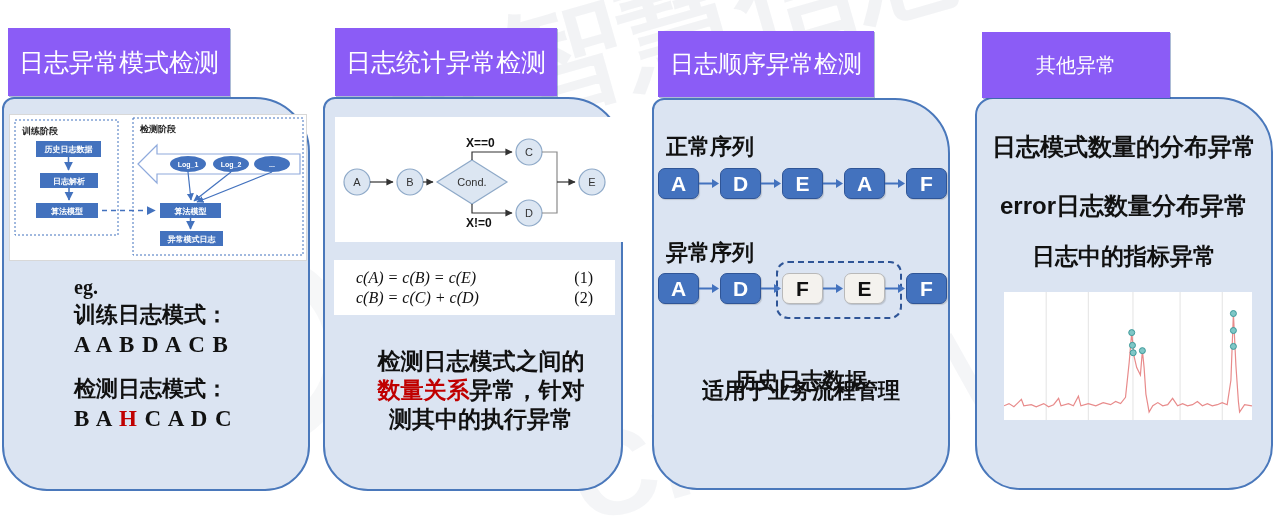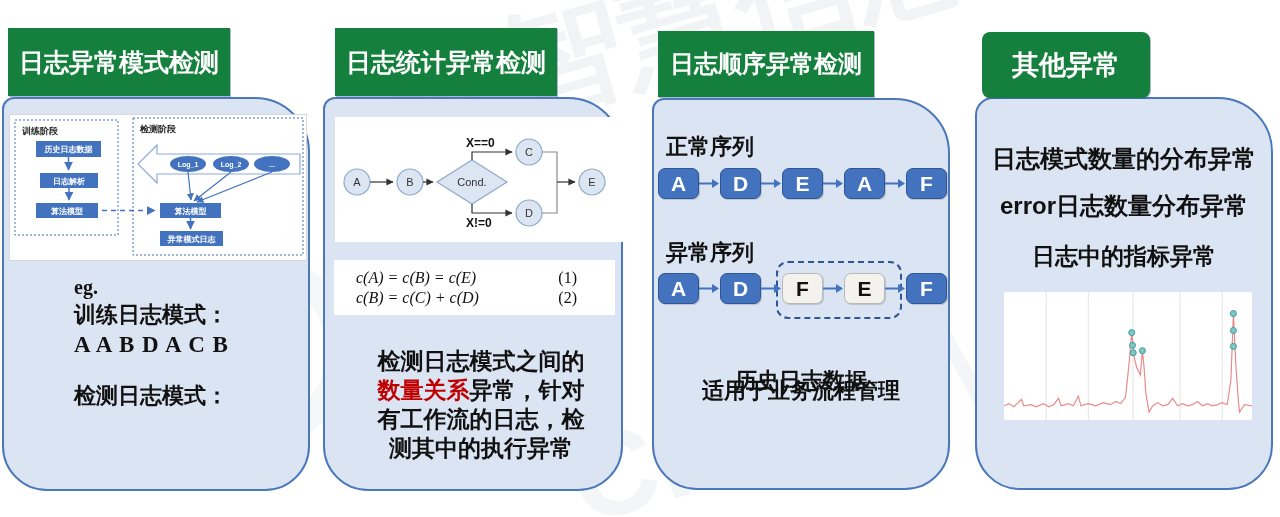--- a/index.html
+++ b/index.html
@@ -15,41 +15,41 @@
   #wm-bottom{left:560px;top:330px;font-size:120px;transform:rotate(-16deg);color:rgba(200,205,213,0.20);}
   #wm-logo{position:absolute;left:150px;top:250px;width:150px;height:150px;border-radius:50%;
       border:26px solid rgba(205,210,218,0.18);z-index:0;pointer-events:none;}
   
   .panel{position:absolute;background:#dbe4f2;border:2px solid #4a78bb;
          border-radius:12px 55px 45px 45px;box-sizing:border-box;z-index:1;}
   #p1{left:2px;top:97px;width:308px;height:394px;}
   #p2{left:323px;top:97px;width:300px;height:394px;}
   #p3{left:652px;top:98px;width:298px;height:392px;}
   #p4{left:975px;top:97px;width:298px;height:393px;border-radius:18px 55px 45px 45px;}
-  .ptitle{position:absolute;background:#15803d;color:#ffffff;font-weight:bold;
+  .ptitle{position:absolute;background:#8b5cf6;color:#ffffff;font-weight:normal;
           display:flex;align-items:center;justify-content:center;z-index:3;
           box-shadow:1px 1px 0 rgba(47,85,151,.4);}
   #t1{left:8px;top:28px;width:222px;height:68px;font-size:25px;}
   #t2{left:335px;top:28px;width:222px;height:68px;font-size:25px;}
   #t3{left:658px;top:31px;width:216px;height:66px;font-size:24px;}
-  #t4{left:982px;top:32px;width:168px;height:66px;font-size:27px;border-radius:8px;}
+  #t4{left:982px;top:32px;width:188px;height:66px;font-size:20px;}
   
   #p1-diagram{position:absolute;left:5px;top:15px;width:296px;height:145px;background:#fff;
               border:1px solid #d8d8d8;}
   .eg-block{position:absolute;left:70px;top:175px;color:#111;}
   .eg-line-eg{font-family:"Liberation Serif",serif;font-weight:bold;font-size:20px;line-height:26px;}
   .eg-line-cn{font-weight:bold;font-size:22px;line-height:30px;}
   .eg-line-seq{font-family:"Liberation Serif",serif;font-weight:bold;font-size:23px;line-height:30px;letter-spacing:1px;}
-  .gap-top{margin-top:21px;}
+  .gap-top{margin-top:14px;}
   .red{color:#c00000;}
   
   #p2-flow{position:absolute;left:10px;top:18px;width:289px;height:125px;background:#fff;}
   #p2-formula{position:absolute;left:9px;top:161px;width:281px;height:55px;background:#fff;
               font-family:"Liberation Serif",serif;font-size:16px;color:#111;
-              display:flex;flex-direction:column;justify-content:center;gap:2px;padding:0 16px 0 0;box-sizing:border-box;}
+              display:flex;flex-direction:column;justify-content:center;gap:2px;padding:0 0 0 0;box-sizing:border-box;}
   .frow{display:flex;align-items:center;}
   .fexpr{font-style:italic;margin-left:22px;flex:1;}
   .fnum{margin-right:22px;}
   #p2-desc{position:absolute;left:36px;top:248px;width:240px;font-weight:bold;font-size:23px;
            line-height:29px;color:#111;text-align:center;}
   
   .seq-label{position:absolute;font-weight:bold;font-size:22px;color:#111;}
   #p3-normal-label{left:12px;top:32px;font-family:Liberation Serif, serif;}
   #p3-abnormal-label{left:12px;top:138px;}
   .seq-row{position:absolute;left:4px;display:flex;align-items:center;z-index:2;}
@@ -60,21 +60,21 @@
            box-sizing:border-box;box-shadow:1px 1px 1px rgba(0,0,0,.15);}
   .seq-box.light{background:#f4f2ee;border:1px solid #b9b9b9;color:#111;}
   .seq-arrow{width:21px;height:31px;flex:0 0 21px;}
   #p3-anom-group{position:absolute;left:122px;top:161px;width:122px;height:54px;
                  border:2px dashed #2f5597;border-radius:12px;z-index:1;}
   .note{position:absolute;width:100%;text-align:center;font-weight:bold;font-size:22px;color:#111;}
   #p3-note1{top:266px;}
   #p3-note2{top:276px;}
   
   .p4-line{position:absolute;width:100%;text-align:center;font-weight:bold;color:#111;}
-  #p4-line1{top:44px;font-size:24px;}
+  #p4-line1{top:32px;font-size:24px;}
   #p4-line2{top:91px;font-size:24px;}
   #p4-line3{top:142px;font-size:23px;}
   #mini-chart{position:absolute;left:27px;top:193px;background:#fff;}
 </style>
 </head>
 <body>
 
 <div class="wm" id="wm-top">云智慧信息</div>
 <div class="wm" id="wm-bottom">CloudWise</div>
 <div id="wm-logo"></div>
@@ -124,20 +124,21 @@
     <text x="181.5" y="127" font-size="8" font-weight="bold" fill="#fff" text-anchor="middle">异常模式日志</text>
 
     <line x1="92" y1="95.5" x2="145" y2="95.5" stroke="#4372be" stroke-width="1.5" stroke-dasharray="5,4" marker-end="url(#mblue)"></line>
   </svg>
 
   <div class="eg-block">
     <div class="eg-line-eg">eg.</div>
     <div class="eg-line-cn">训练日志模式：</div>
     <div class="eg-line-seq">A A B D A C B</div>
     <div class="eg-line-cn gap-top">检测日志模式：</div>
+    <div class="eg-line-seq"><span>B A </span><span class="red">H</span><span> C A D C</span></div>
   </div>
 </section>
 
 <section class="panel" id="p2">
   <svg id="p2-flow" width="289" height="125" viewBox="0 0 289 125">
     <defs>
       <marker id="mgray" markerWidth="7" markerHeight="7" refX="5.5" refY="3" orient="auto">
         <path d="M0,0 L6,3 L0,6 Z" fill="#333"></path>
       </marker>
     </defs>
@@ -170,21 +171,20 @@
     </div>
     <div class="frow">
       <span class="fexpr">c(B) = c(C) + c(D)</span>
       <span class="fnum">(2)</span>
     </div>
   </div>
 
   <div id="p2-desc">
     <div>检测日志模式之间的</div>
     <div><span class="red">数量关系</span><span>异常，针对</span></div>
-    <div>有工作流的日志，检</div>
     <div>测其中的执行异常</div>
   </div>
 </section>
 
 <section class="panel" id="p3">
   <div class="seq-label" id="p3-normal-label">正常序列</div>
 
   <div class="seq-row" id="p3-normal-row">
     <div class="seq-box">A</div>
     <svg class="seq-arrow" viewBox="0 0 21 31">

